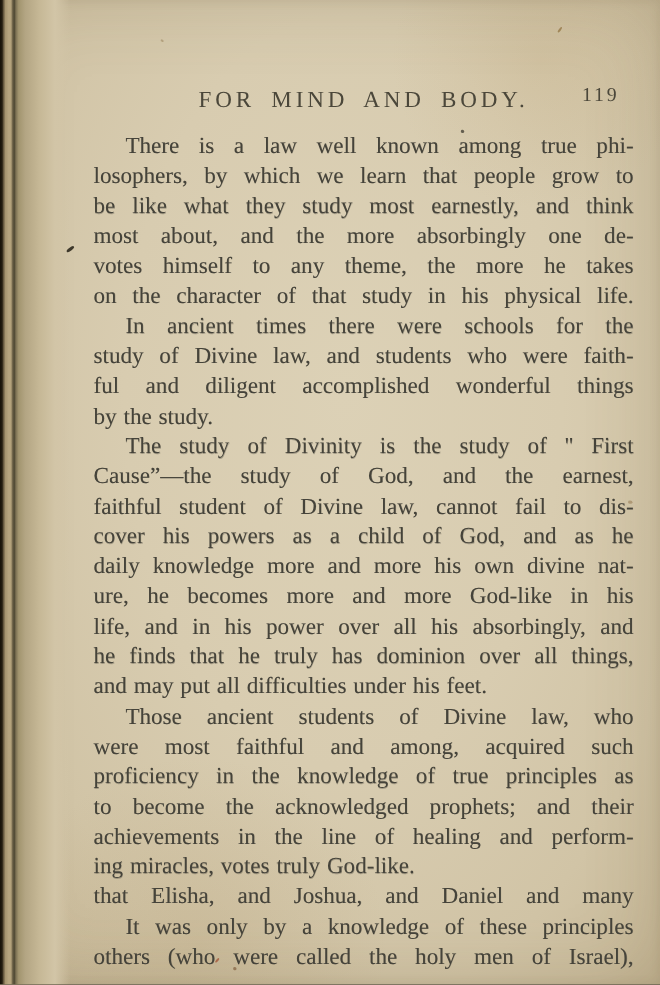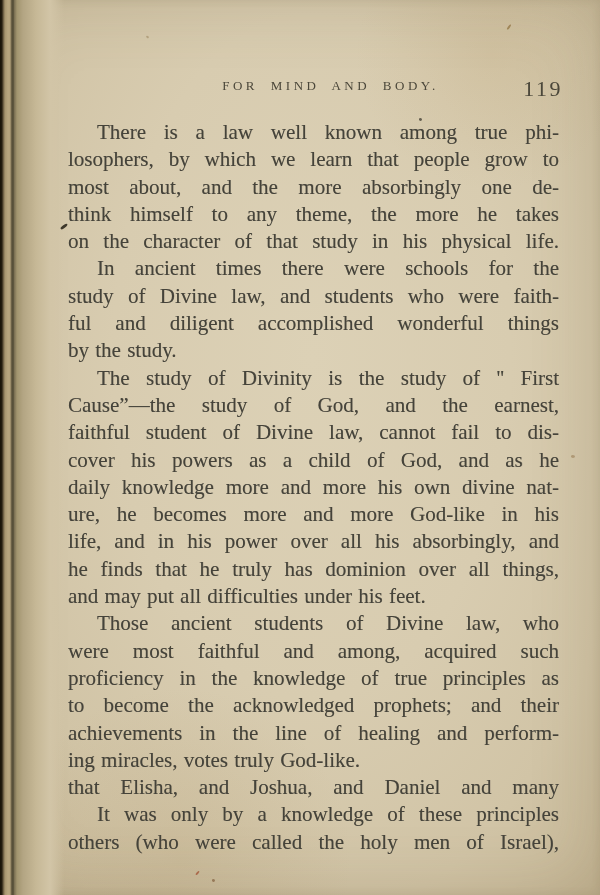--- a/index.html
+++ b/index.html
@@ -33,35 +33,35 @@
   }
   .running-header {
     position: absolute;
     top: 78px; left: 85px; width: 491px; height: 24px;
     color: #4b473a;
   }
   .running-title {
     position: absolute;
     left: 0; right: 0; top: 0;
     text-align: center;
-    font-size: 13px;
+    font-size: 21px;
     letter-spacing: 3.5px;
     word-spacing: 6px;
     white-space: nowrap;
   }
   .page-number {
     position: absolute;
     right: 13px; top: -2px;
-    font-size: 22px;
+    font-size: 18px;
     letter-spacing: 2.5px;
     text-align: right;
   }
   .text-block {
     position: absolute;
-    top: 119px; left: 68px; width: 491px;
+    top: 119px; left: 85px; width: 491px;
     color: #45433a;
     font-size: 21px;
     line-height: 27.3px;
     word-spacing: 1px;
     text-shadow: 0.3px 0.3px 0.3px rgba(69,67,58,0.35);
   }
   .line {
     text-align: justify;
     text-align-last: justify;
     text-justify: inter-word;
@@ -90,22 +90,23 @@
   <div class="running-header">
     <div class="running-title">FOR MIND AND BODY.</div>
     <div class="page-number">119</div>
   </div>
 
   <div class="text-block">
 
     <div class="para">
       <div class="line indent">There is a law well known among true phi-</div>
       <div class="line">losophers, by which we learn that people grow to</div>
+      <div class="line">be like what they study most earnestly, and think</div>
       <div class="line">most about, and the more absorbingly one de-</div>
-      <div class="line">think himself to any theme, the more he takes</div>
+      <div class="line">votes himself to any theme, the more he takes</div>
       <div class="line">on the character of that study in his physical life.</div>
     </div>
 
     <div class="para">
       <div class="line indent">In ancient times there were schools for the</div>
       <div class="line">study of Divine law, and students who were faith-</div>
       <div class="line">ful and diligent accomplished wonderful things</div>
       <div class="line endpara">by the study.</div>
     </div>
 

